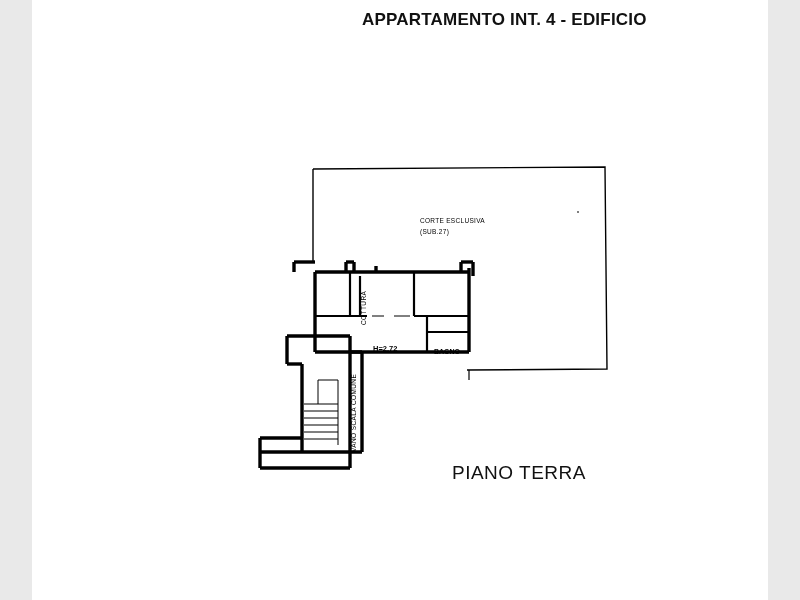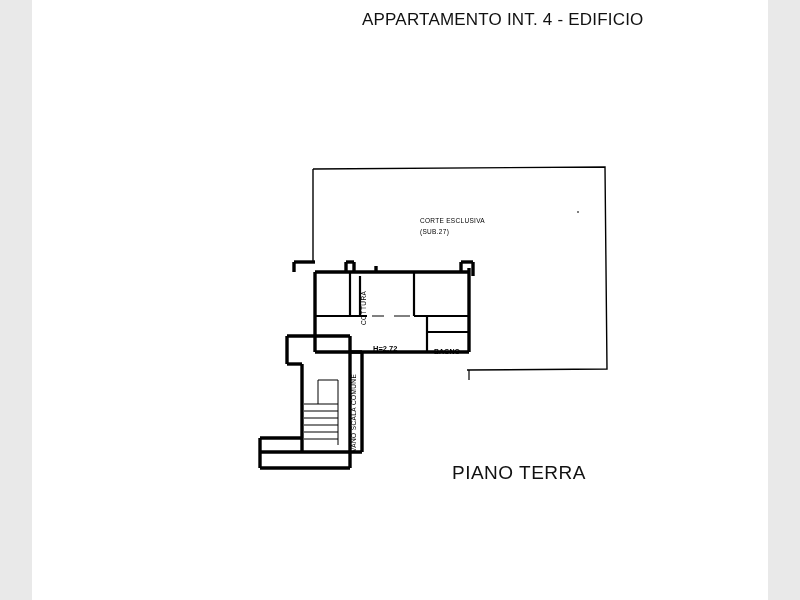--- a/index.html
+++ b/index.html
@@ -37,21 +37,21 @@
     width: 736px;
     height: 600px;
     background: #ffffff;
   }
 
   .title-main {
     position: absolute;
     left: 330px;
     top: 10px;
     font-size: 17px;
-    font-weight: normal;
+    font-weight: bold;
     letter-spacing: 0.2px;
     color: #111111;
     white-space: nowrap;
   }
 
   .floor-label {
     position: absolute;
     left: 420px;
     top: 421px;
     font-size: 19px;

